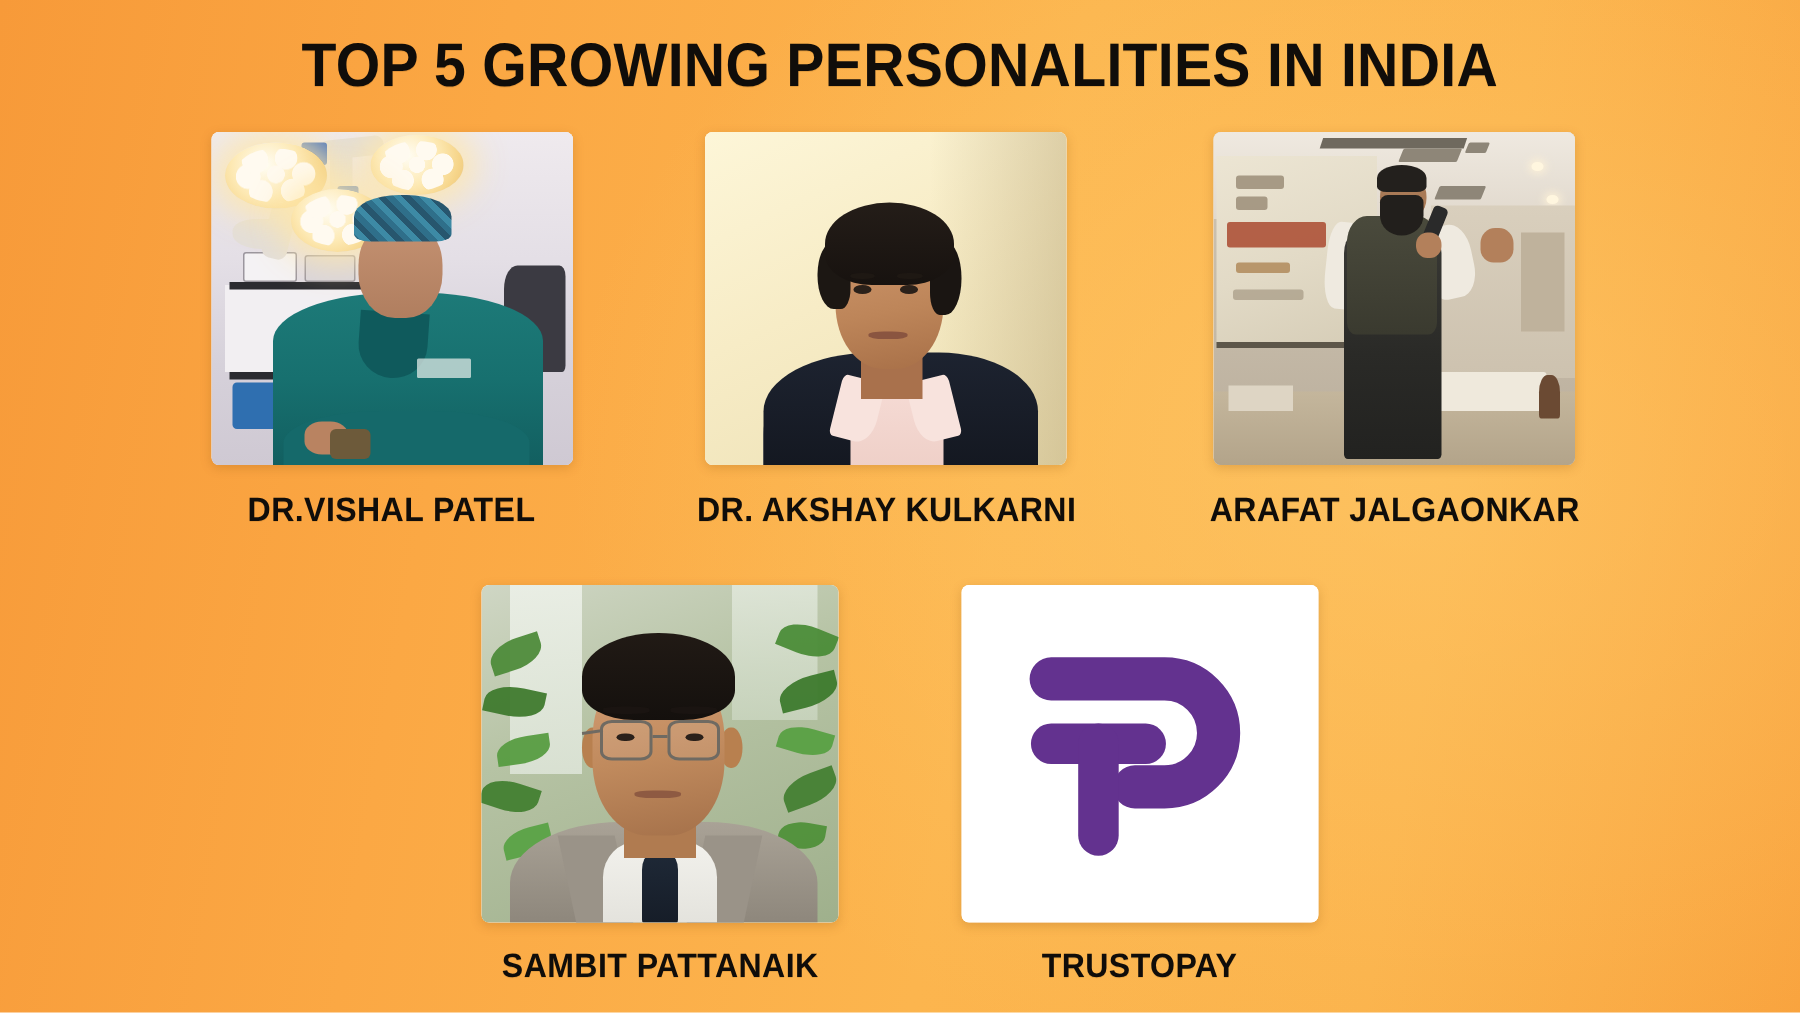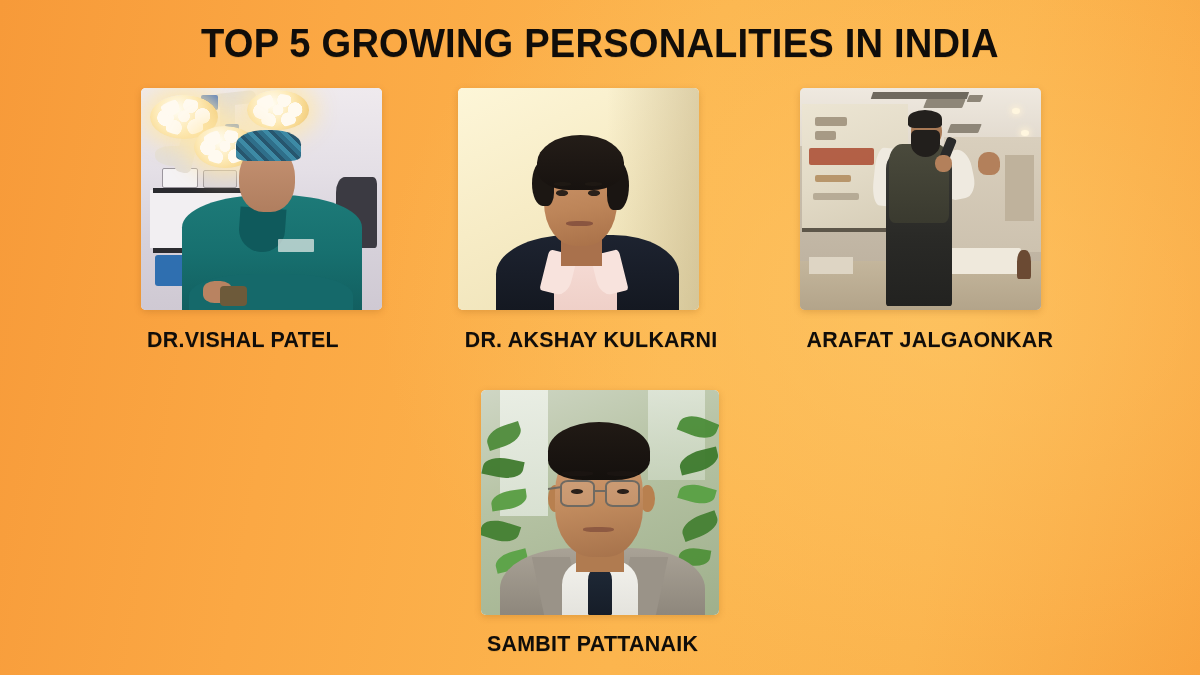--- a/index.html
+++ b/index.html
@@ -27,21 +27,21 @@
     transform:scaleX(0.93);
     text-shadow:0 1px 0 rgba(120,70,10,0.18);
     white-space:nowrap;
   }
 
   
   .row { position:absolute; left:0; width:1200px; display:flex; justify-content:center; }
   .row-1 { top:88px; gap:76px; }
   .row-2 { top:390px; gap:82px; }
 
-  .cell { display:flex; flex-direction:column; }
+  .cell { display:flex; flex-direction:column; align-items:center; }
 
   .card {
     width:241px; height:222px;
     border-radius:5px;
     overflow:hidden;
     position:relative;
     background:#ffffff;
     box-shadow:0 2px 7px rgba(132,72,12,0.22);
   }
   .row-2 .card { width:238px; height:225px; }
@@ -422,14 +422,31 @@
         <div class="p4-bridge"></div>
         <div class="p4-temple"></div>
         <div class="p4-eye l"></div>
         <div class="p4-eye r"></div>
         <div class="p4-mouth"></div>
       </div>
     </div>
     <div class="name">SAMBIT PATTANAIK</div>
   </div>
 
+  <div class="cell">
+    <div class="card">
+      <div class="ph-logo">
+        <svg viewBox="0 0 200 200" xmlns="http://www.w3.org/2000/svg">
+          <g fill="none" stroke="#63328F" stroke-linecap="round">
+
+            <path d="M34 44 H118 A40 40 0 0 1 118 124 H96" stroke-width="32" stroke-linejoin="round"></path>
+
+            <path d="M34 92 H104" stroke-width="30"></path>
+
+            <path d="M69 92 V160" stroke-width="30"></path>
+          </g>
+        </svg>
+      </div>
+    </div>
+    <div class="name">TRUSTOPAY</div>
+  </div>
 
 </div>
 
 </body></html>

